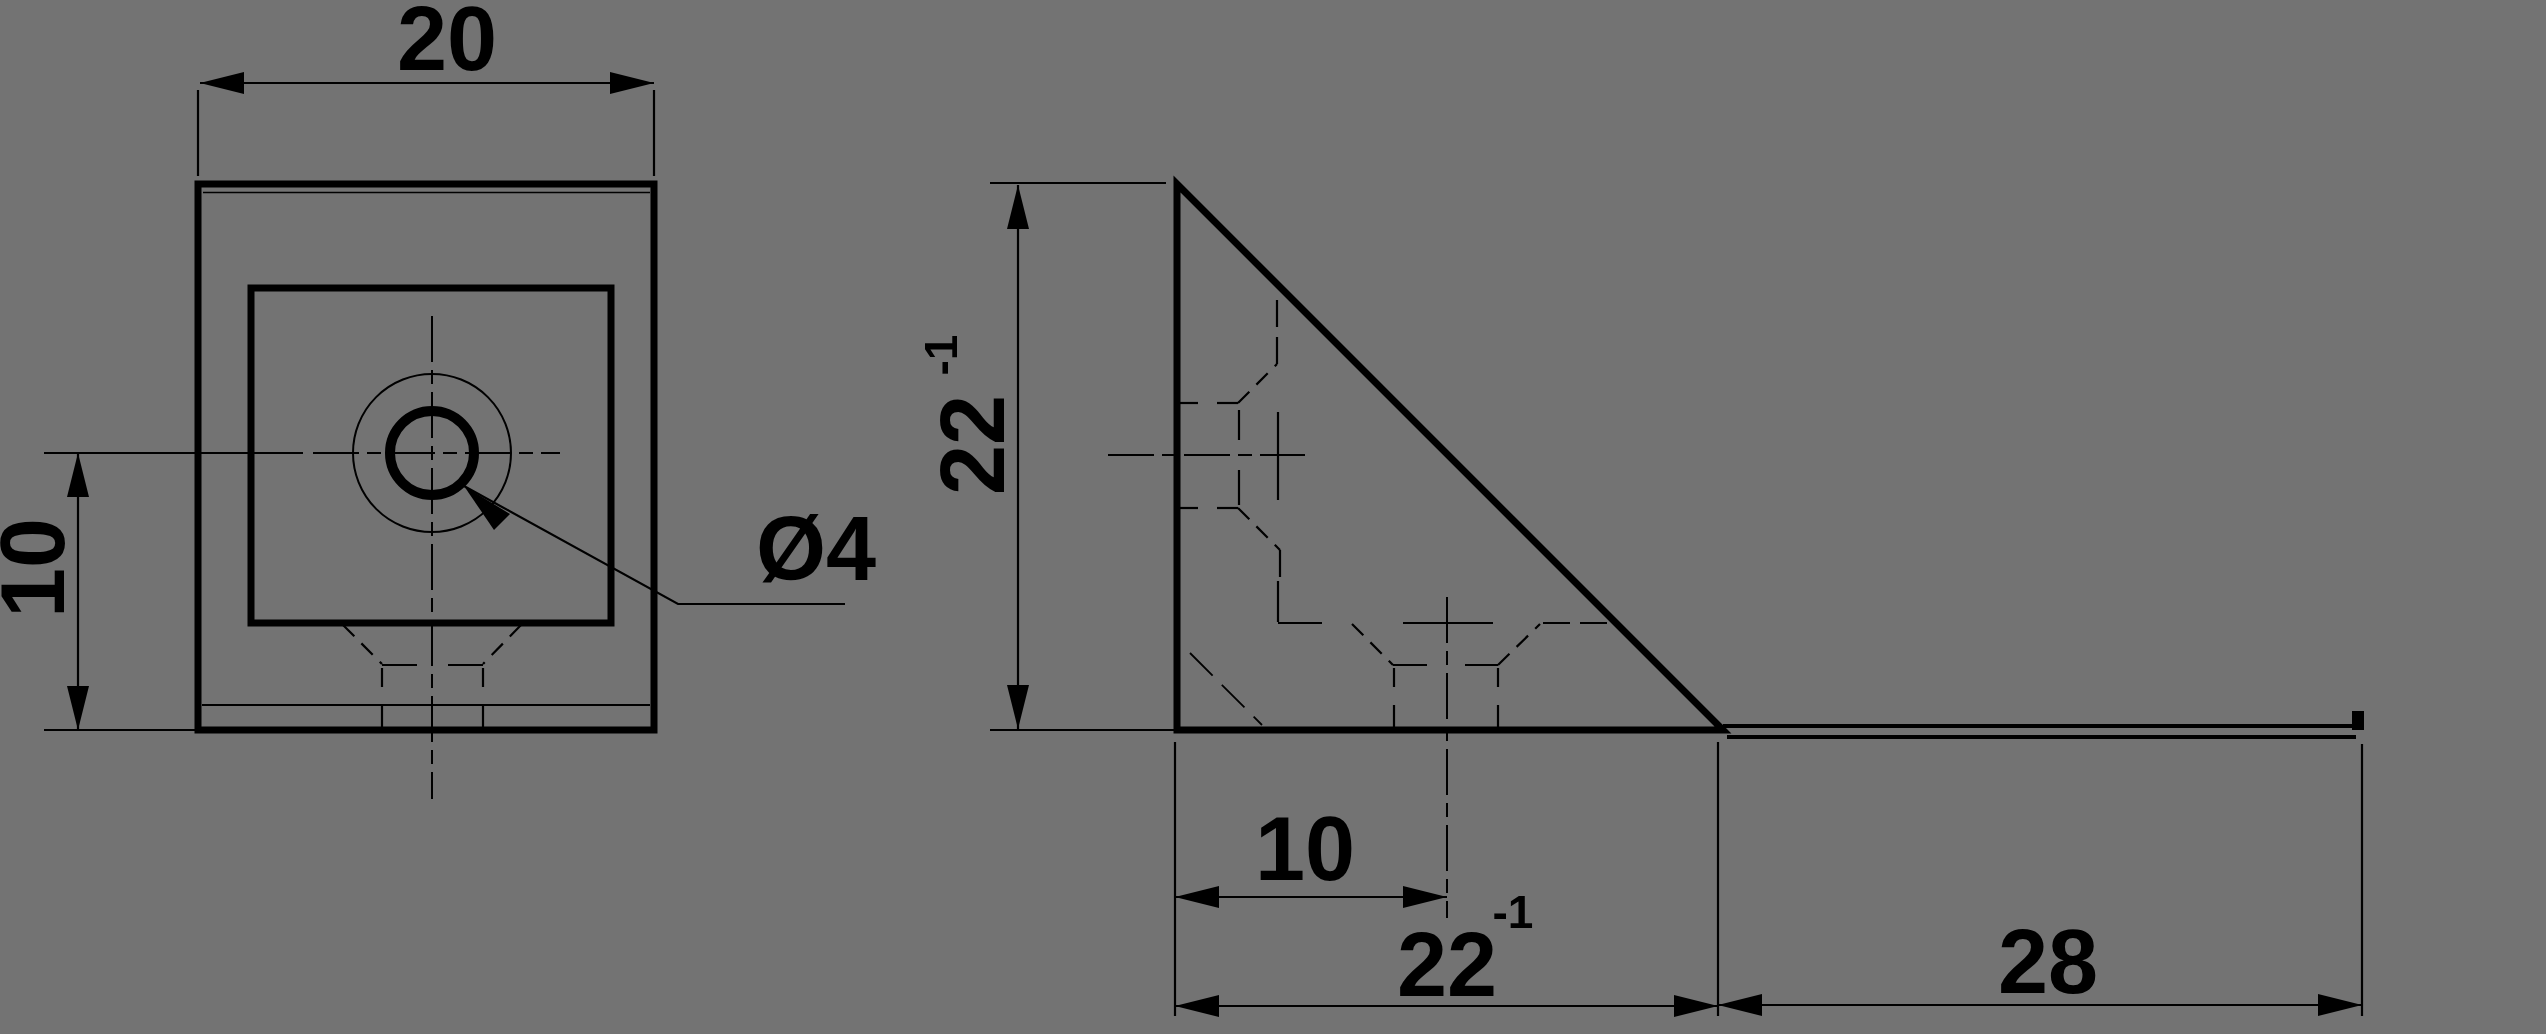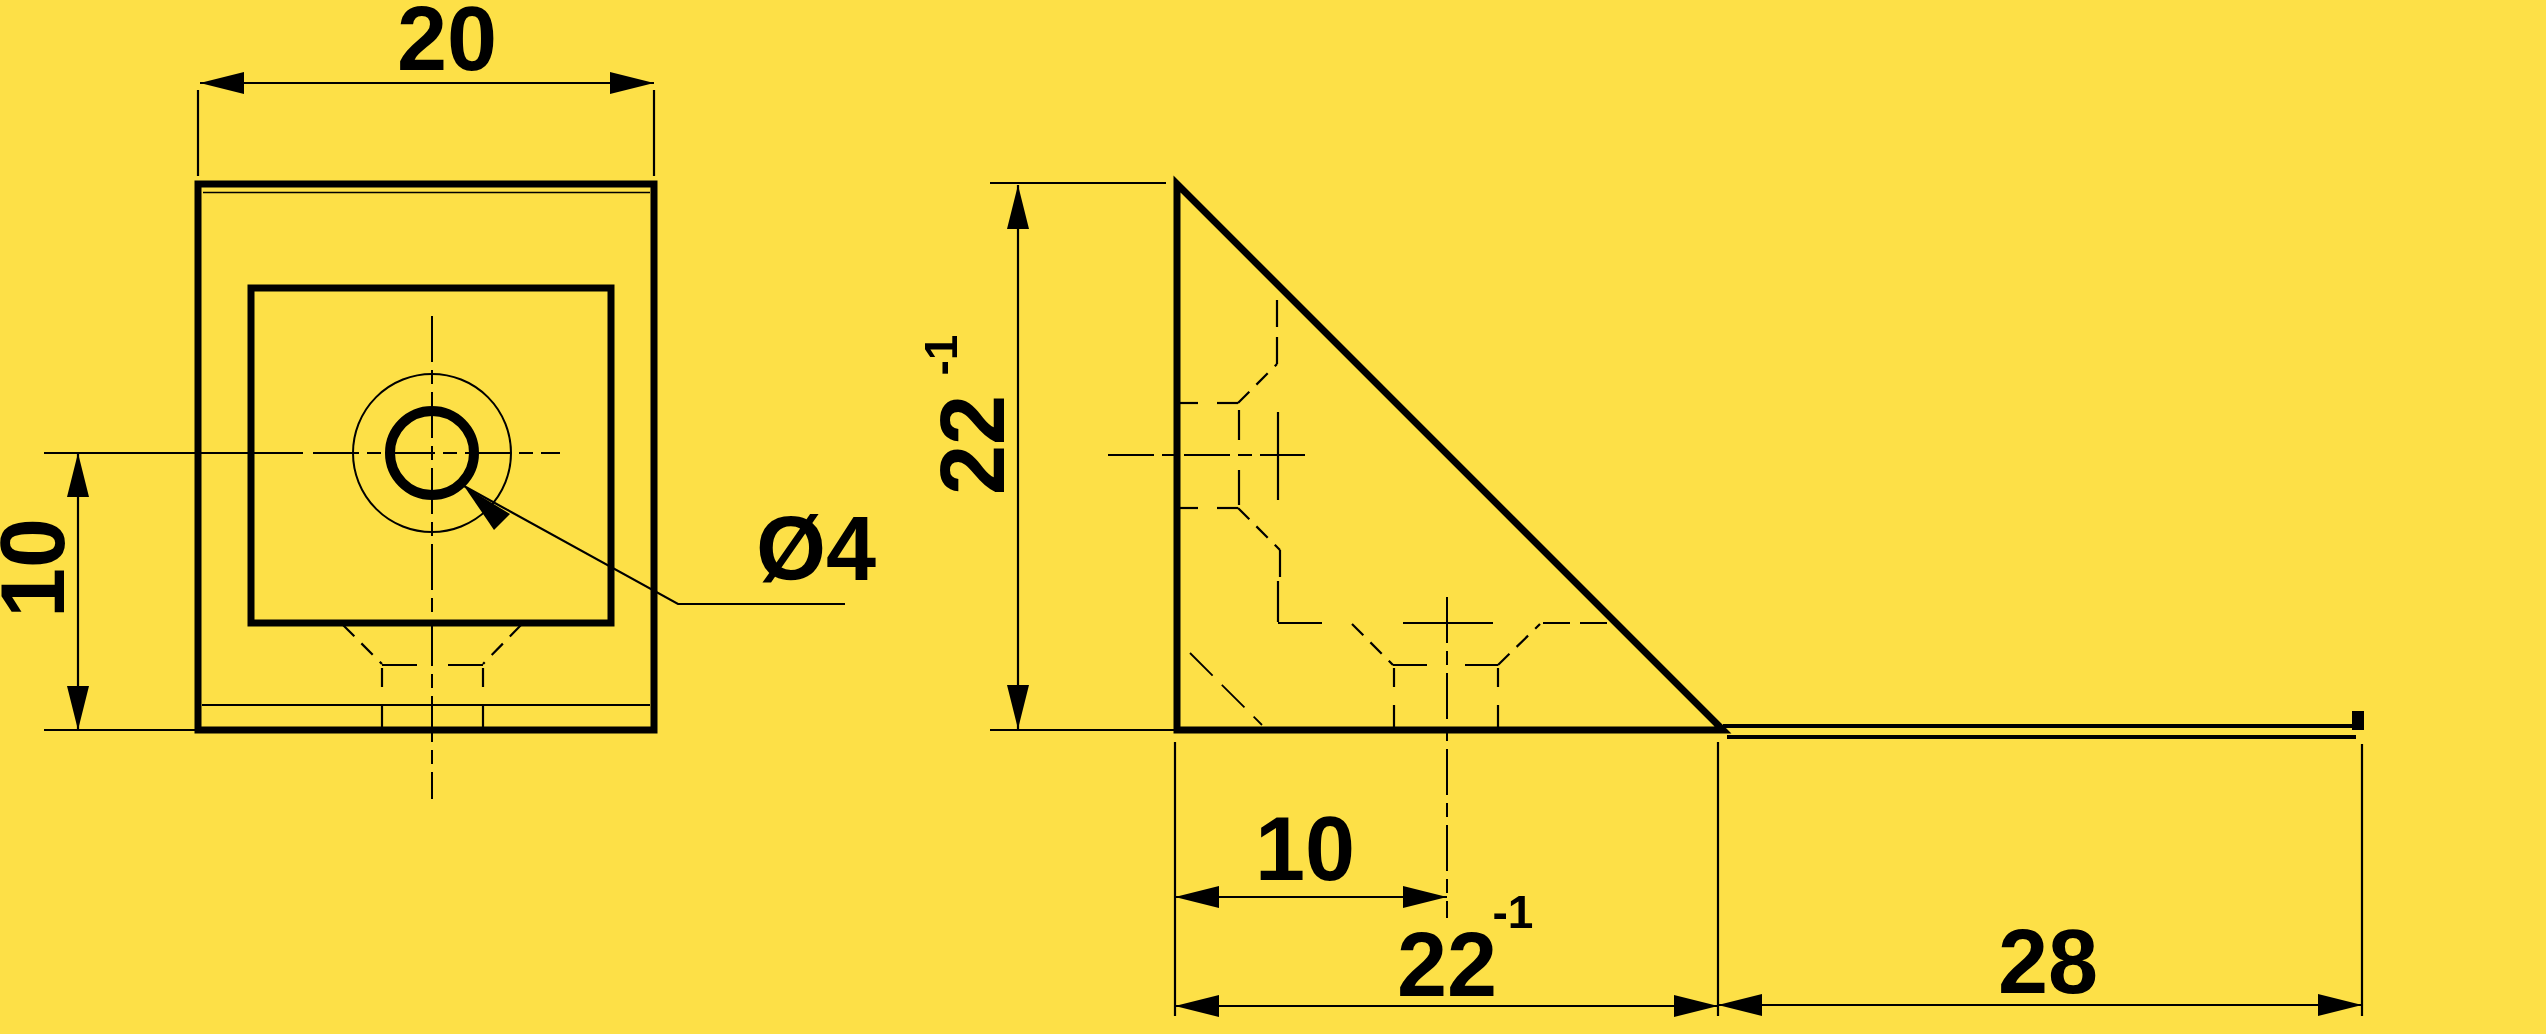--- a/index.html
+++ b/index.html
@@ -4,21 +4,21 @@
 <style>
   html, body {
     margin: 0;
     padding: 0;
     background: #ffffff;
   }
   .stage {
     position: relative;
     width: 2546px;
     height: 1034px;
-    background: #fde047;
+    background: #737373;
     overflow: hidden;
   }
   svg.drawing {
     position: absolute;
     left: 0;
     top: 0;
     display: block;
   }
   svg.drawing line, svg.drawing path, svg.drawing rect.outline, svg.drawing circle, svg.drawing polyline {
     stroke: #000000;

